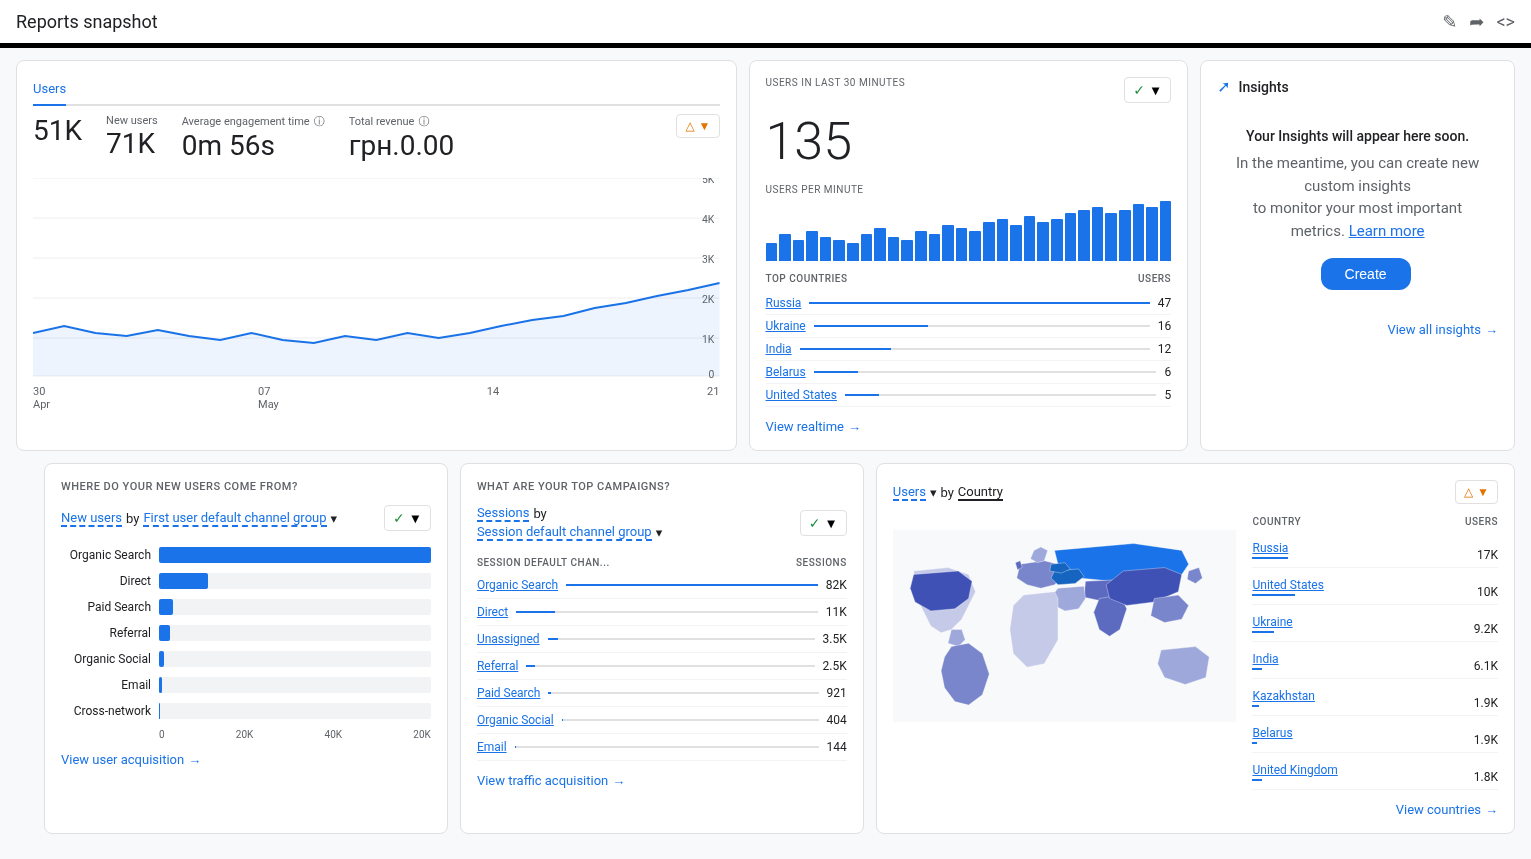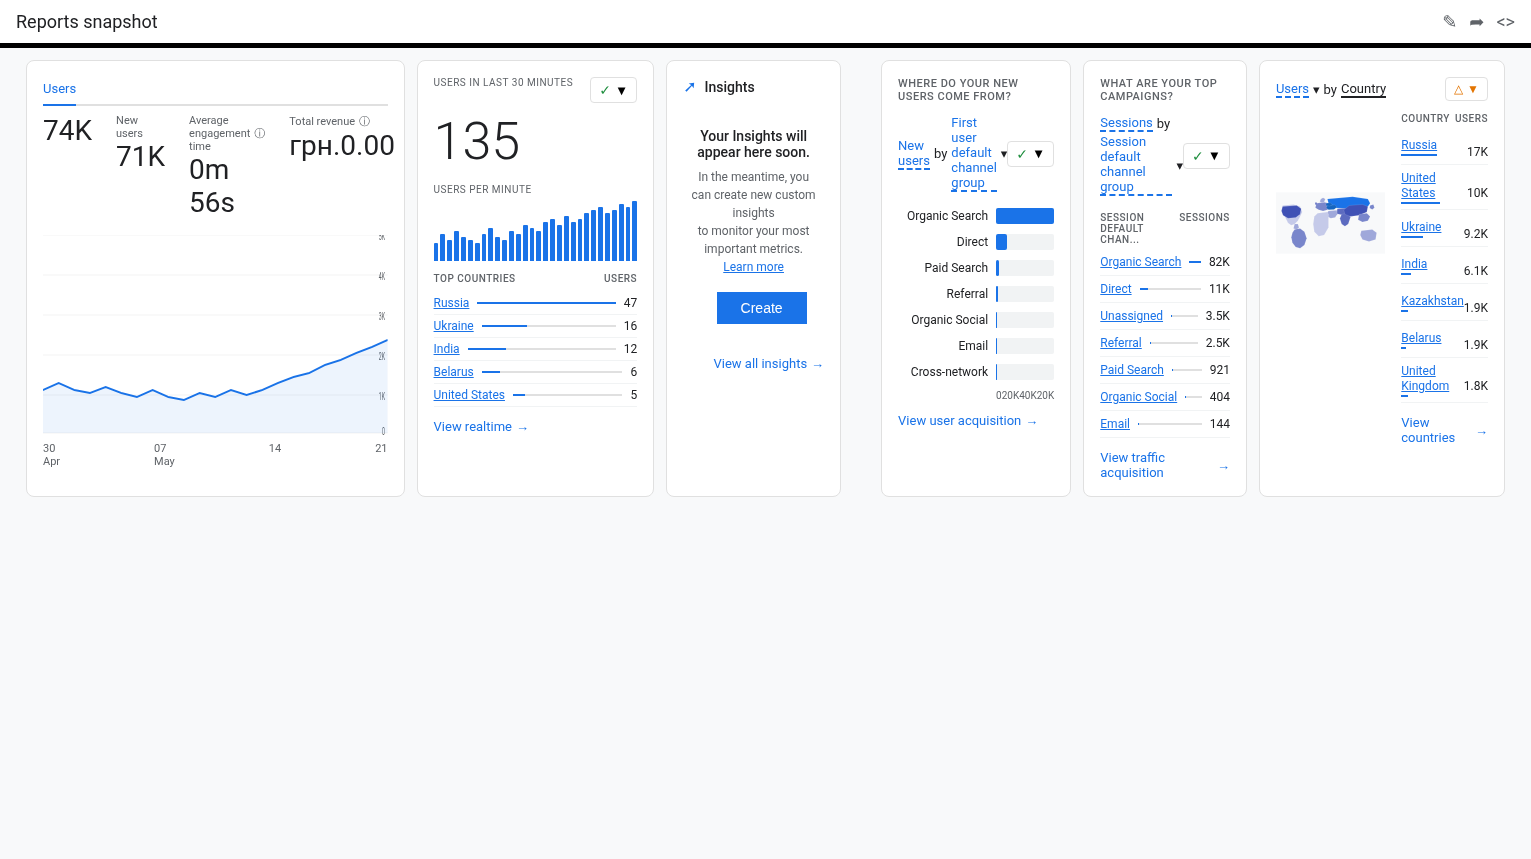--- a/index.html
+++ b/index.html
@@ -7,21 +7,21 @@
     
     .page-header {
       display: flex; align-items: center; justify-content: space-between;
       padding: 10px 16px; background: #fff; border-bottom: 5px solid #000000;
       height: 48px;
     }
     .page-title { font-size: 18px; font-weight: 400; color: #202124; }
     .header-actions { display: flex; gap: 12px; }
     .header-icon { color: #5f6368; cursor: pointer; font-size: 18px; }
     
-    .main-content { padding: 12px 26px; display: flex; flex-direction: row; gap: 12px; }
+    .main-content { padding: 12px 16px; display: flex; flex-direction: column; gap: 12px; }
     
     .top-row { display: flex; gap: 12px; }
     
     .card { background: #fff; border: 1px solid #e0e0e0; border-radius: 8px; padding: 16px; }
     
     .card-main { flex: 2.2; min-width: 0; }
     .card-realtime { flex: 1.3; min-width: 0; }
     .card-insights { flex: 0.9; min-width: 0; }
     
     
@@ -62,23 +62,23 @@
     .country-count { font-size: 12px; color: #202124; }
     
     .view-link { display: flex; align-items: center; gap: 4px; color: #1a73e8; font-size: 13px; cursor: pointer; margin-top: 12px; text-decoration: none; }
     
     
     .insights-header { display: flex; align-items: center; gap: 8px; margin-bottom: 16px; }
     .insights-icon { color: #1a73e8; font-size: 16px; }
     .insights-title { font-size: 14px; font-weight: 500; }
     .insights-body { text-align: center; padding: 16px 8px; }
     .insights-body-title { font-size: 14px; font-weight: 500; margin-bottom: 8px; }
-    .insights-body-text { font-size: 12px; color: #5f6368; line-height: 1.5; margin-bottom: 16px; }
+    .insights-body-text { font-size: 15px; color: #5f6368; line-height: 1.5; margin-bottom: 16px; }
     .insights-link { color: #1a73e8; text-decoration: underline; cursor: pointer; }
-    .insights-create-btn { background: #1a73e8; color: #fff; border: none; border-radius: 0; padding: 8px 24px; font-size: 14px; cursor: pointer; margin-left: 16px; }
+    .insights-create-btn { background: #1a73e8; color: #fff; border: none; border-radius: 12px; padding: 8px 24px; font-size: 14px; cursor: pointer; margin-left: 16px; }
     .insights-view-all { display: flex; align-items: center; justify-content: flex-end; gap: 4px; color: #1a73e8; font-size: 13px; cursor: pointer; margin-top: 16px; }
     
     
     .bottom-row { display: flex; gap: 12px; }
     .card-acquisition { flex: 1.1; margin-left: 28px; }
     .card-campaigns { flex: 1.1; }
     .card-geo { flex: 1.8; }
     
     .section-title { font-size: 11px; color: #5f6368; font-weight: 500; text-transform: uppercase; letter-spacing: 0.5px; margin-bottom: 12px; }
     
@@ -130,21 +130,21 @@
 <div class="main-content">
 
   <div class="top-row">
 
     <div class="card card-main">
       <div class="metric-tabs">
         <div class="metric-tab active">Users</div>
       </div>
       <div class="metrics-row">
         <div class="metric-item">
-          <span class="metric-value">74K</span>
+          <span class="metric-value">51K</span>
         </div>
         <div class="metric-item">
           <span class="metric-label">New users</span>
           <span class="metric-value" style="font-size:28px;">71K</span>
         </div>
         <div class="metric-item">
           <span class="metric-label">Average engagement time <span class="metric-info">ⓘ</span></span>
           <span class="metric-value" style="font-size:28px;">0m 56s</span>
         </div>
         <div class="metric-item">

